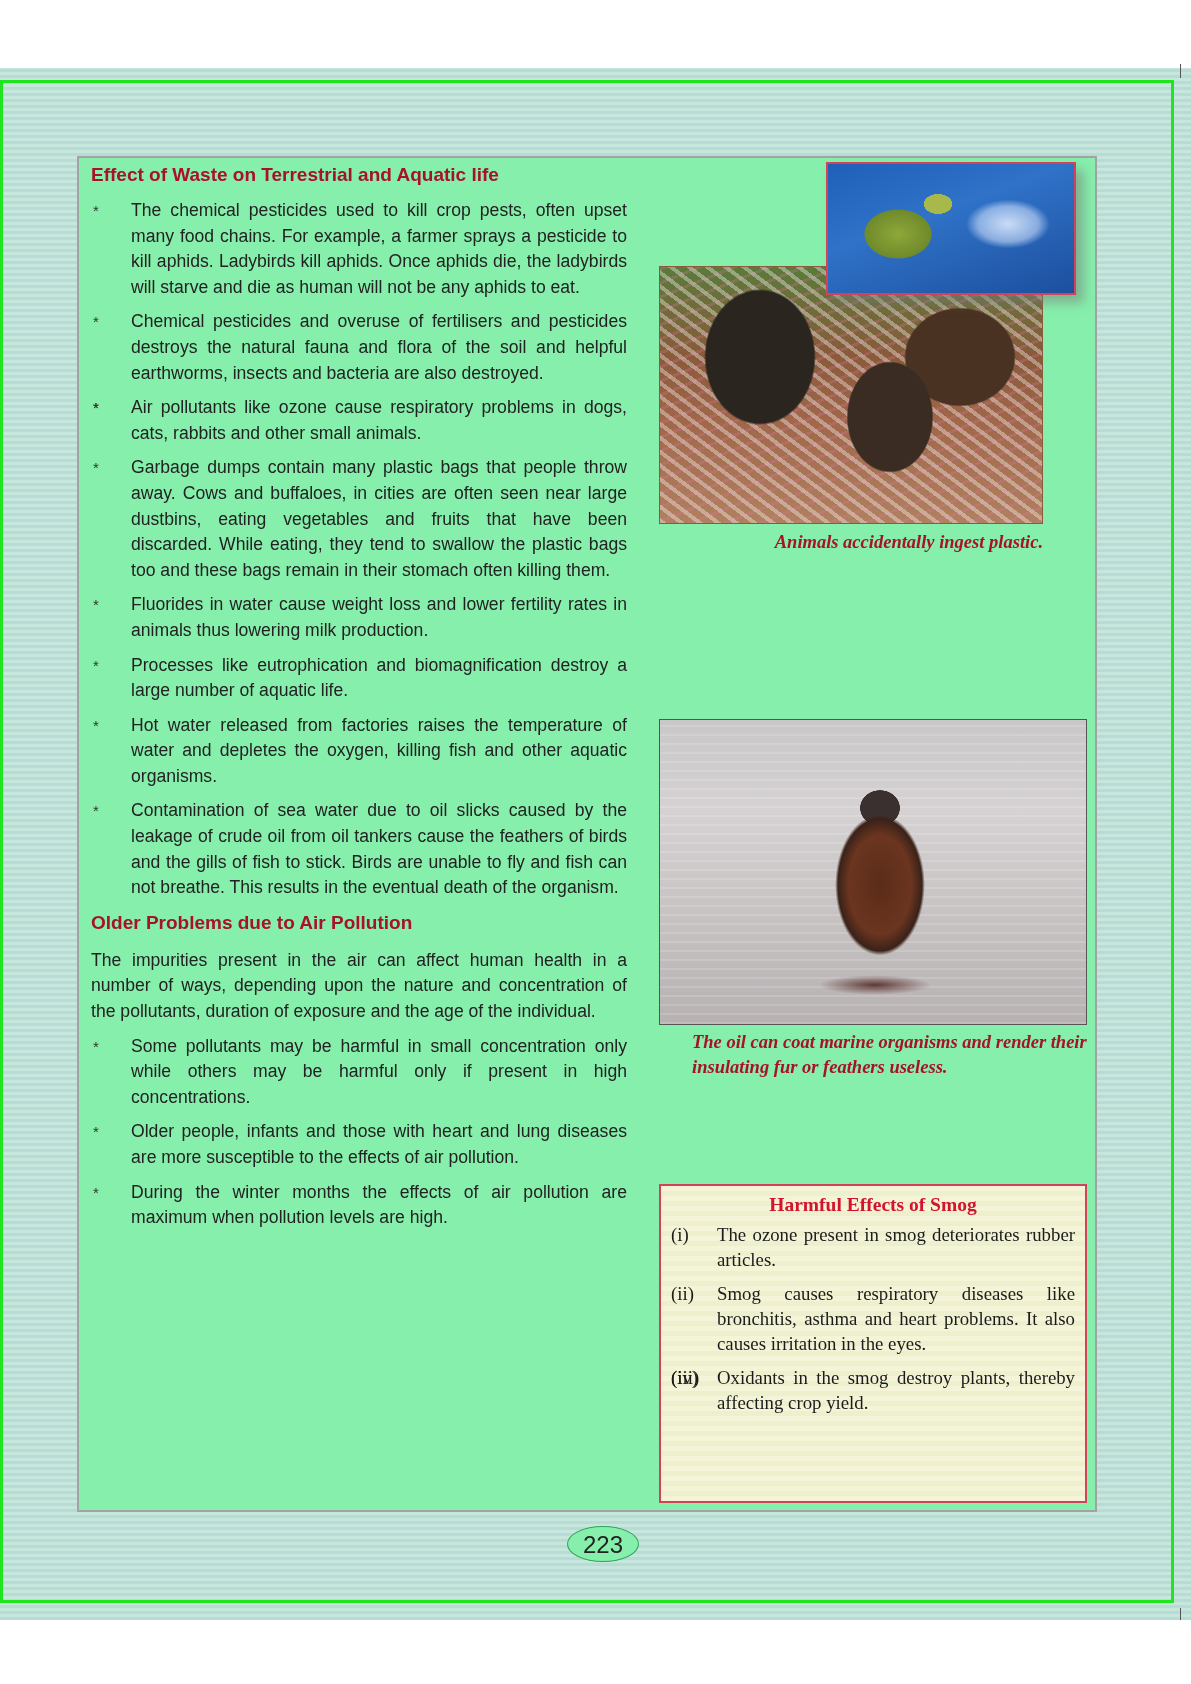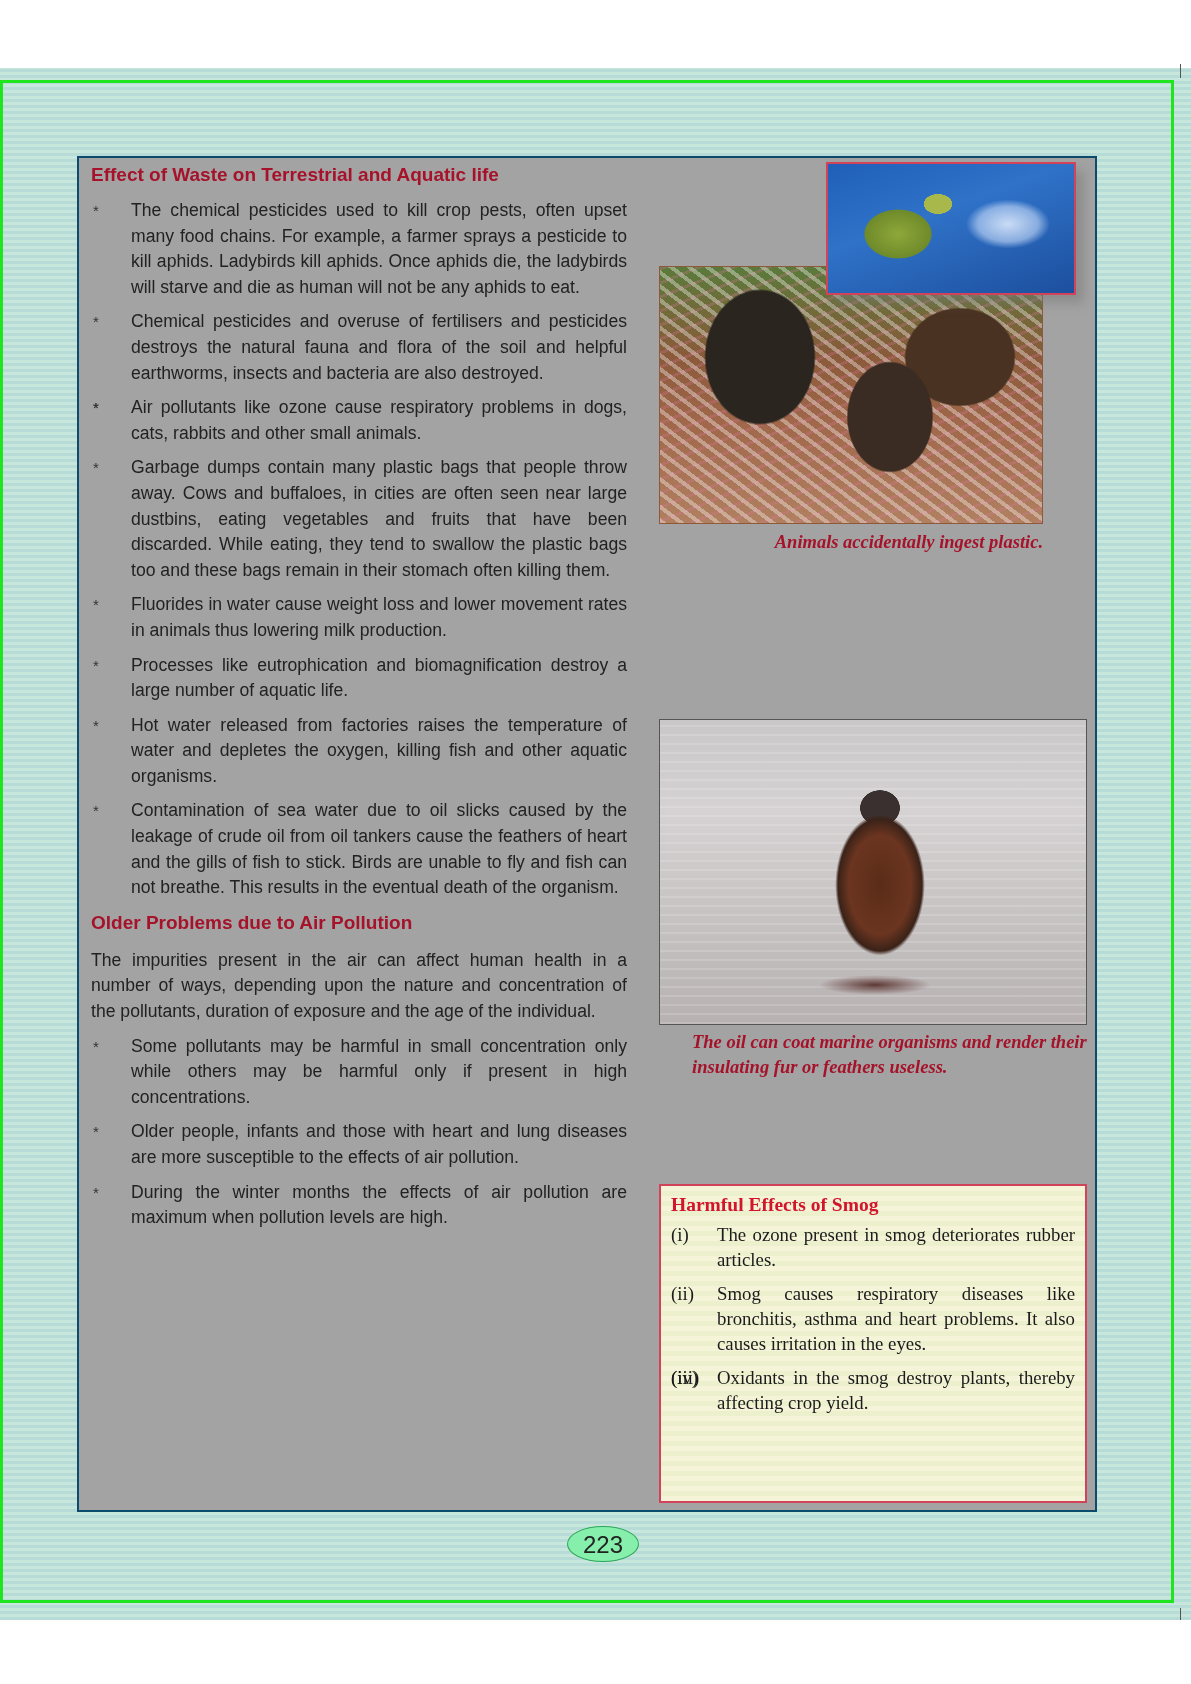--- a/index.html
+++ b/index.html
@@ -15,21 +15,21 @@
   }
   .trim-mark {
     position: absolute; width: 1px; background: #555;
   }
   .green-frame {
     position: absolute; left: 0; top: 80px; width: 1174px; height: 1523px;
     border: 3px solid #1ee51e; box-sizing: border-box;
   }
   .content-box {
     position: absolute; left: 77px; top: 156px; width: 1020px; height: 1356px;
-    background: #a3a3a3; border: 2px solid #0c4a6e; box-sizing: border-box;
+    background: #86efac; border: 2px solid #a3a3a3; box-sizing: border-box;
   }
   .left-col {
     position: absolute; left: 12px; top: 4px; width: 536px;
   }
   .heading {
     color: #a5122a; font-weight: bold; font-size: 19px; margin: 0 0 10px 0;
     line-height: 26px;
   }
   .bullets { list-style: none; margin: 0; padding: 0; }
   .bullet {
@@ -85,21 +85,21 @@
   .caption-2 { left: 613px; top: 872px; width: 428px; text-align: left; }
 
   .smog-box {
     position: absolute; left: 580px; top: 1026px; width: 428px; height: 319px;
     border: 2px solid #d2435a; box-sizing: border-box; padding: 6px 10px 0 10px;
     background:
       repeating-linear-gradient(0deg, #f5f3d8 0 5px, #ecf0cc 5px 10px);
     font-family: "Liberation Serif", serif;
   }
   .smog-title {
-    color: #d2142c; font-weight: bold; font-size: 19.5px; text-align: left;
+    color: #d2142c; font-weight: bold; font-size: 19.5px; text-align: center;
     line-height: 26px; margin-bottom: 4px;
   }
   .smog-item {
     position: relative; padding-left: 46px; font-size: 18.8px; line-height: 25px;
     color: #1b1b1b; text-align: justify; margin-bottom: 9px;
   }
   .smog-item .num { position: absolute; left: 0; top: 0; }
 
   .page-num {
     position: absolute; left: 567px; top: 1526px; width: 72px; height: 36px;
@@ -121,24 +121,24 @@
 
 <div class="content-box">
   <div class="left-col">
     <h2 class="heading">Effect of Waste on Terrestrial and Aquatic life</h2>
     <ul class="bullets">
       <li class="bullet"><span class="star">*</span><span>The chemical pesticides used to kill crop pests, often upset many food chains. For example, a farmer sprays a pesticide to kill aphids. Ladybirds kill aphids. Once aphids die, the ladybirds will starve and die as human will not be any aphids to eat.</span></li>
       <li class="bullet"><span class="star">*</span><span>Chemical pesticides and overuse of fertilisers and pesticides destroys the natural fauna and flora of the soil and helpful earthworms, insects and bacteria are also destroyed.</span></li>
       <li class="bullet"><span class="star">*</span></li>
       <li class="bullet"><span class="star">*</span><span>Air pollutants like ozone cause respiratory problems in dogs, cats, rabbits and other small animals.</span></li>
       <li class="bullet"><span class="star">*</span><span>Garbage dumps contain many plastic bags that people throw away. Cows and buffaloes, in cities are often seen near large dustbins, eating vegetables and fruits that have been discarded. While eating, they tend to swallow the plastic bags too and these bags remain in their stomach often killing them.</span></li>
-      <li class="bullet"><span class="star">*</span><span>Fluorides in water cause weight loss and lower movement rates in animals thus lowering milk production.</span></li>
+      <li class="bullet"><span class="star">*</span><span>Fluorides in water cause weight loss and lower fertility rates in animals thus lowering milk production.</span></li>
       <li class="bullet"><span class="star">*</span><span>Processes like eutrophication and biomagnification destroy a large number of aquatic life.</span></li>
       <li class="bullet"><span class="star">*</span><span>Hot water released from factories raises the temperature of water and depletes the oxygen, killing fish and other aquatic organisms.</span></li>
-      <li class="bullet"><span class="star">*</span><span>Contamination of sea water due to oil slicks caused by the leakage of crude oil from oil tankers cause the feathers of heart and the gills of fish to stick. Birds are unable to fly and fish can not breathe. This results in the eventual death of the organism.</span></li>
+      <li class="bullet"><span class="star">*</span><span>Contamination of sea water due to oil slicks caused by the leakage of crude oil from oil tankers cause the feathers of birds and the gills of fish to stick. Birds are unable to fly and fish can not breathe. This results in the eventual death of the organism.</span></li>
     </ul>
 
     <h2 class="heading h2">Older Problems due to Air Pollution</h2>
     <p class="para">The impurities present in the air can affect human health in a number of ways, depending upon the nature and concentration of the pollutants, duration of exposure and the age of the individual.</p>
     <ul class="bullets">
       <li class="bullet"><span class="star">*</span><span>Some pollutants may be harmful in small concentration only while others may be harmful only if present in high concentrations.</span></li>
       <li class="bullet"><span class="star">*</span><span>Older people, infants and those with heart and lung diseases are more susceptible to the effects of air pollution.</span></li>
       <li class="bullet"><span class="star">*</span><span>During the winter months the effects of air pollution are maximum when pollution levels are high.</span></li>
     </ul>
   </div>

